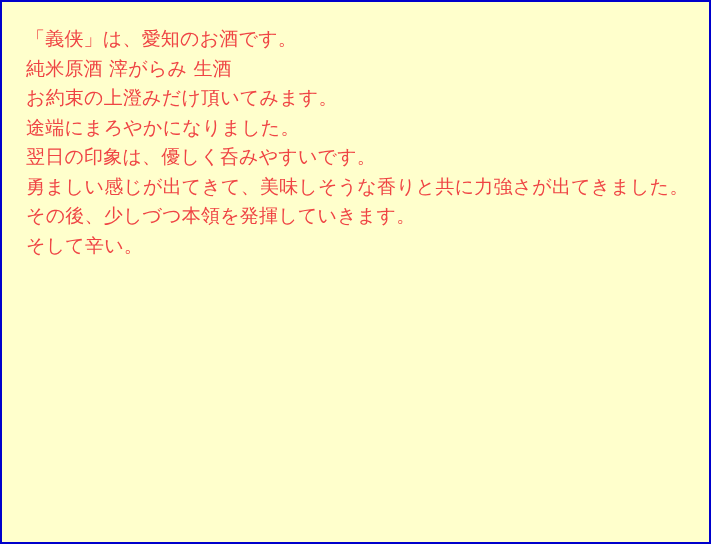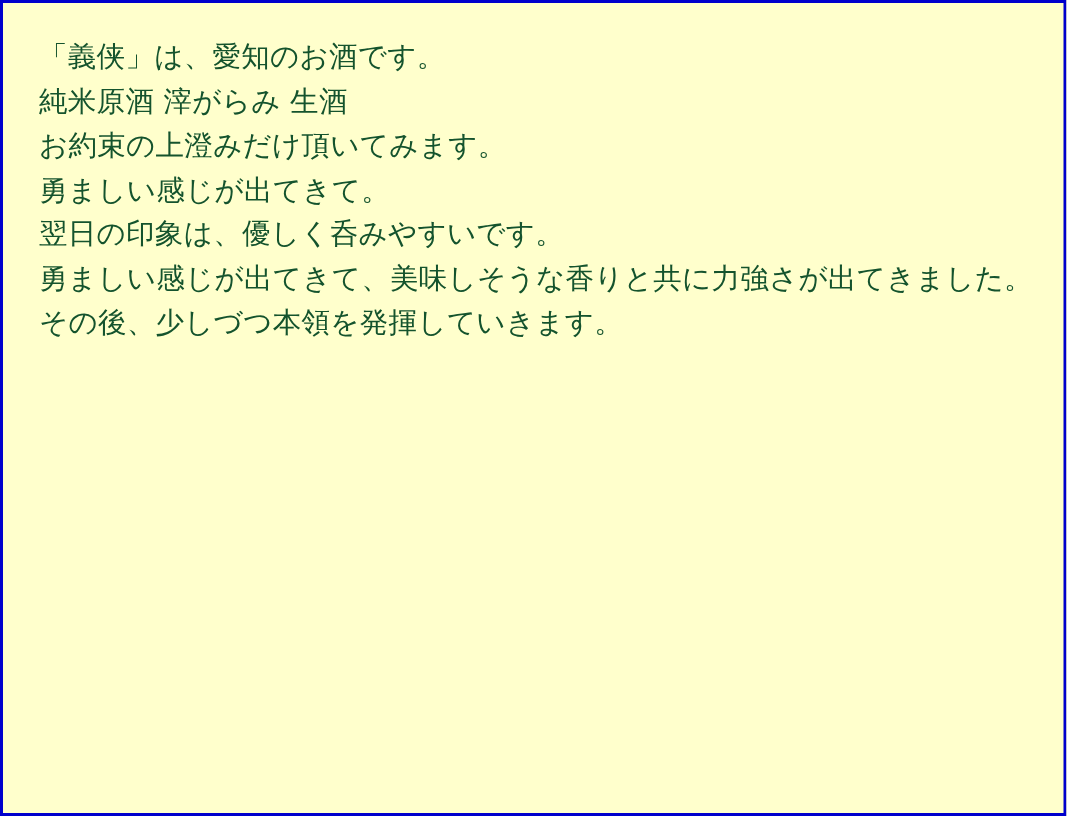--- a/index.html
+++ b/index.html
@@ -14,36 +14,37 @@
   }
   .page {
     box-sizing: border-box;
     width: 711px;
     height: 544px;
     background: #ffffcc;
     border: 2px solid #0000cc;
     padding: 22px 18px 18px 24px;
   }
   .review-text {
-    color: #14532d;
+    color: #ef4444;
     font-family: "DejaVu Sans", sans-serif;
     font-size: 19px;
     line-height: 29.5px;
     letter-spacing: 0.2px;
   }
   .line {
     white-space: normal;
   }
 </style>
 </head>
 <body>
 
 <div class="page">
   <div class="review-text">
     <div class="line">「義侠」は、愛知のお酒です。</div>
     <div class="line">純米原酒 滓がらみ 生酒</div>
     <div class="line">お約束の上澄みだけ頂いてみます。</div>
-    <div class="line">勇ましい感じが出てきて。</div>
+    <div class="line">途端にまろやかになりました。</div>
     <div class="line">翌日の印象は、優しく呑みやすいです。</div>
     <div class="line">勇ましい感じが出てきて、美味しそうな香りと共に力強さが出てきました。</div>
     <div class="line">その後、少しづつ本領を発揮していきます。</div>
+    <div class="line">そして辛い。</div>
   </div>
 </div>
 
 </body></html>

